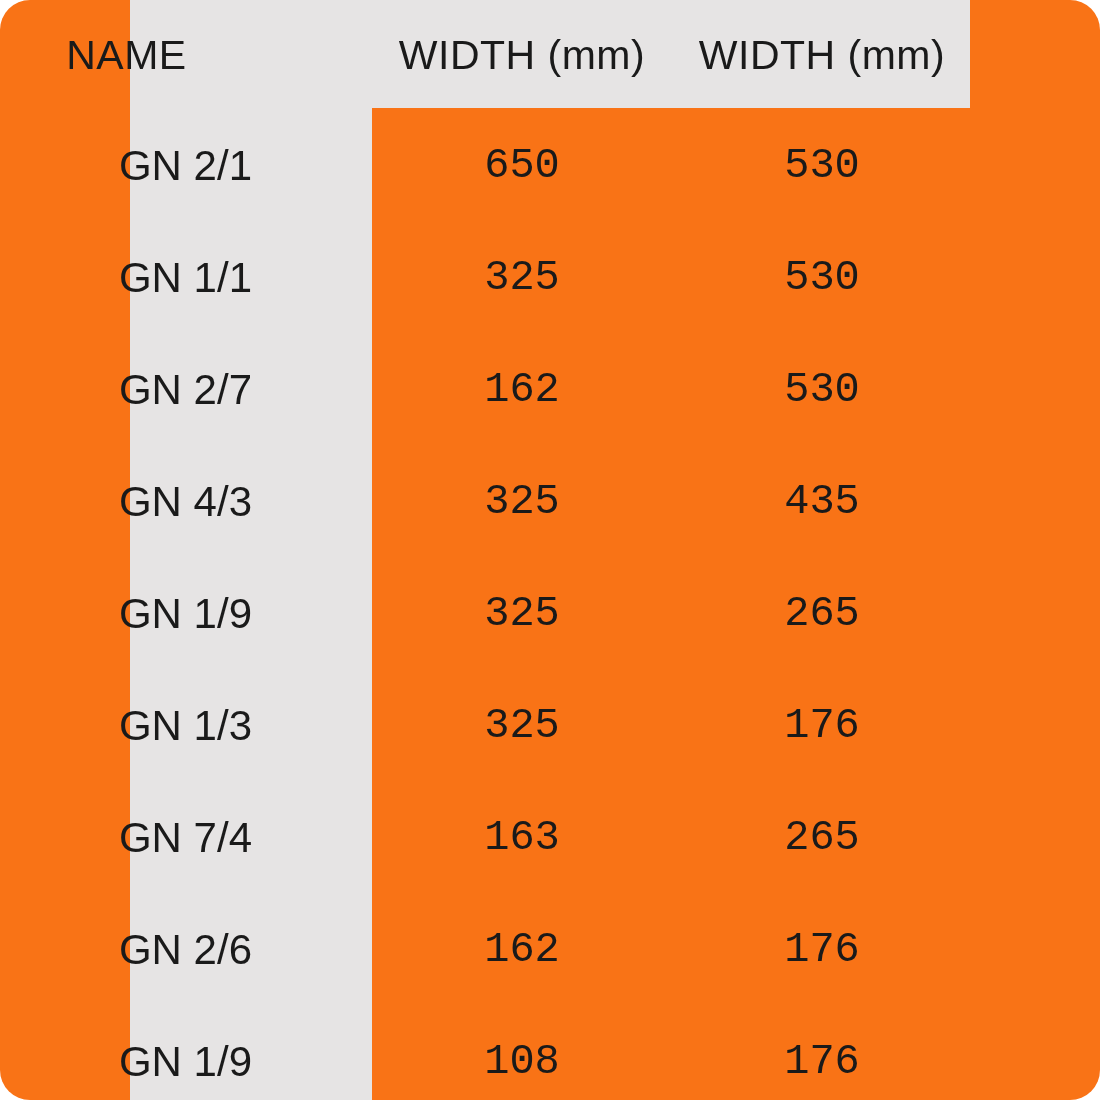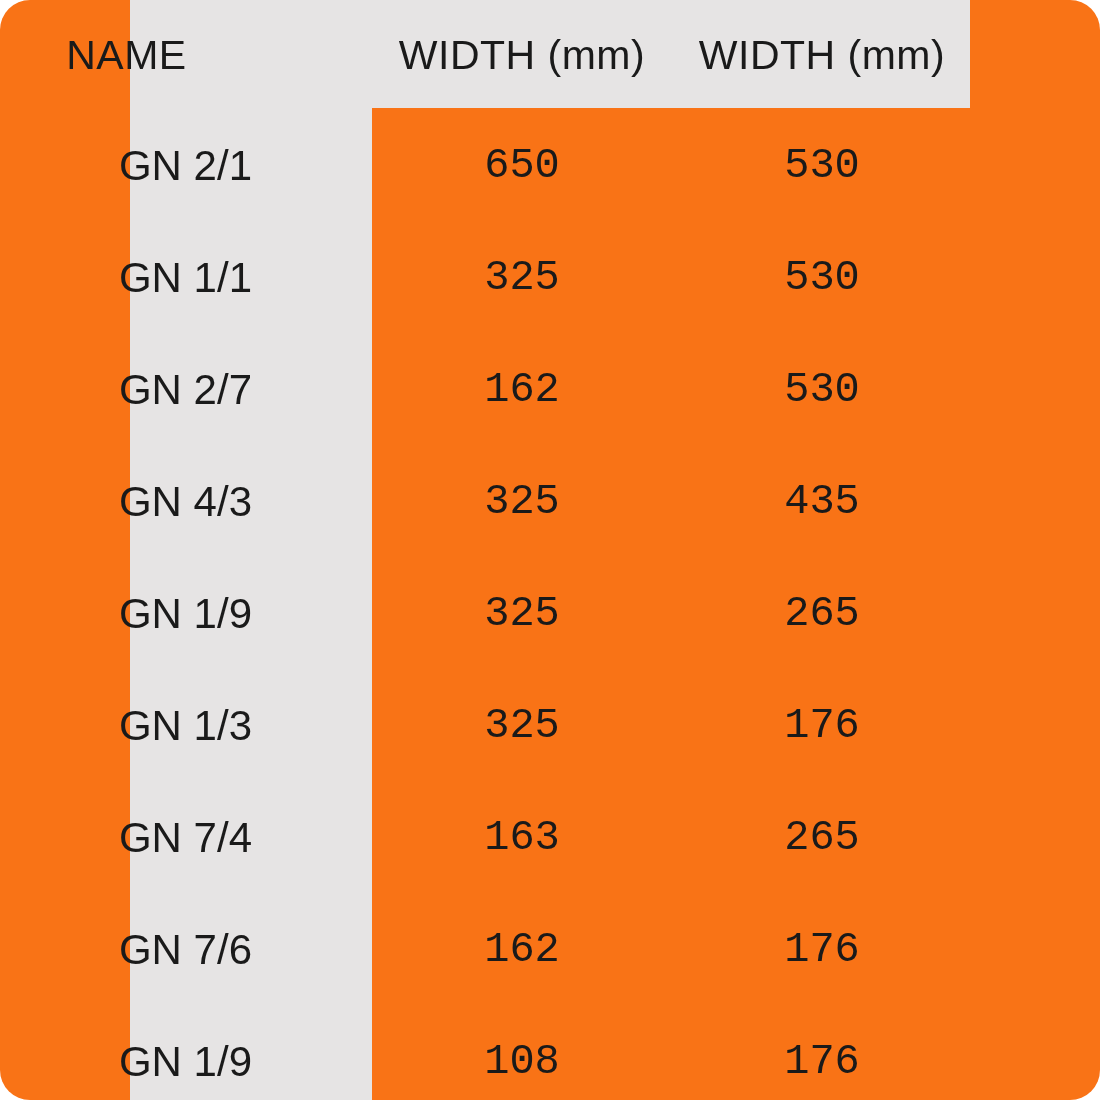--- a/index.html
+++ b/index.html
@@ -146,21 +146,21 @@
         <td class="d-wid">176</td>
         <td></td>
       </tr>
       <tr>
         <td class="d-name">GN 7/4</td>
         <td class="d-len">163</td>
         <td class="d-wid">265</td>
         <td></td>
       </tr>
       <tr>
-        <td class="d-name">GN 7/6</td>
+        <td class="d-name">GN 2/6</td>
         <td class="d-len">162</td>
         <td class="d-wid">176</td>
         <td></td>
       </tr>
       <tr>
         <td class="d-name">GN 1/9</td>
         <td class="d-len">108</td>
         <td class="d-wid">176</td>
         <td></td>
       </tr>

